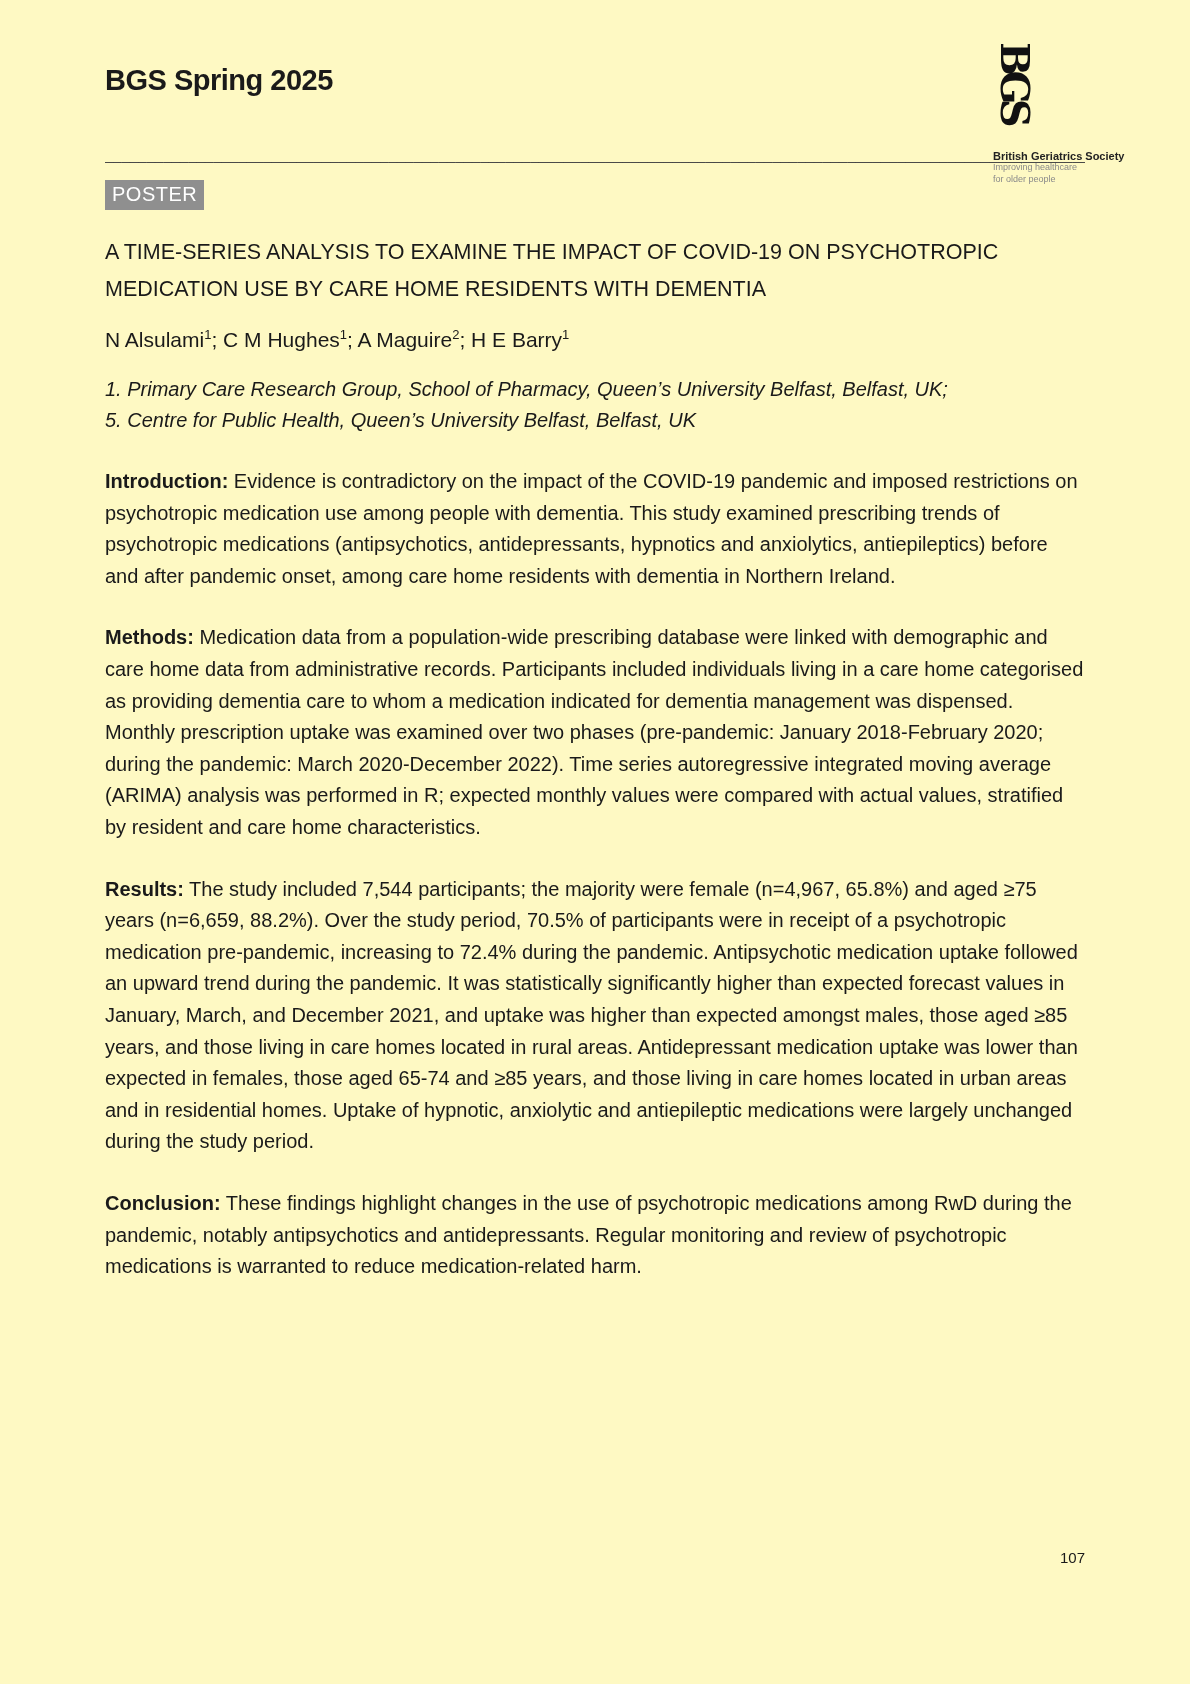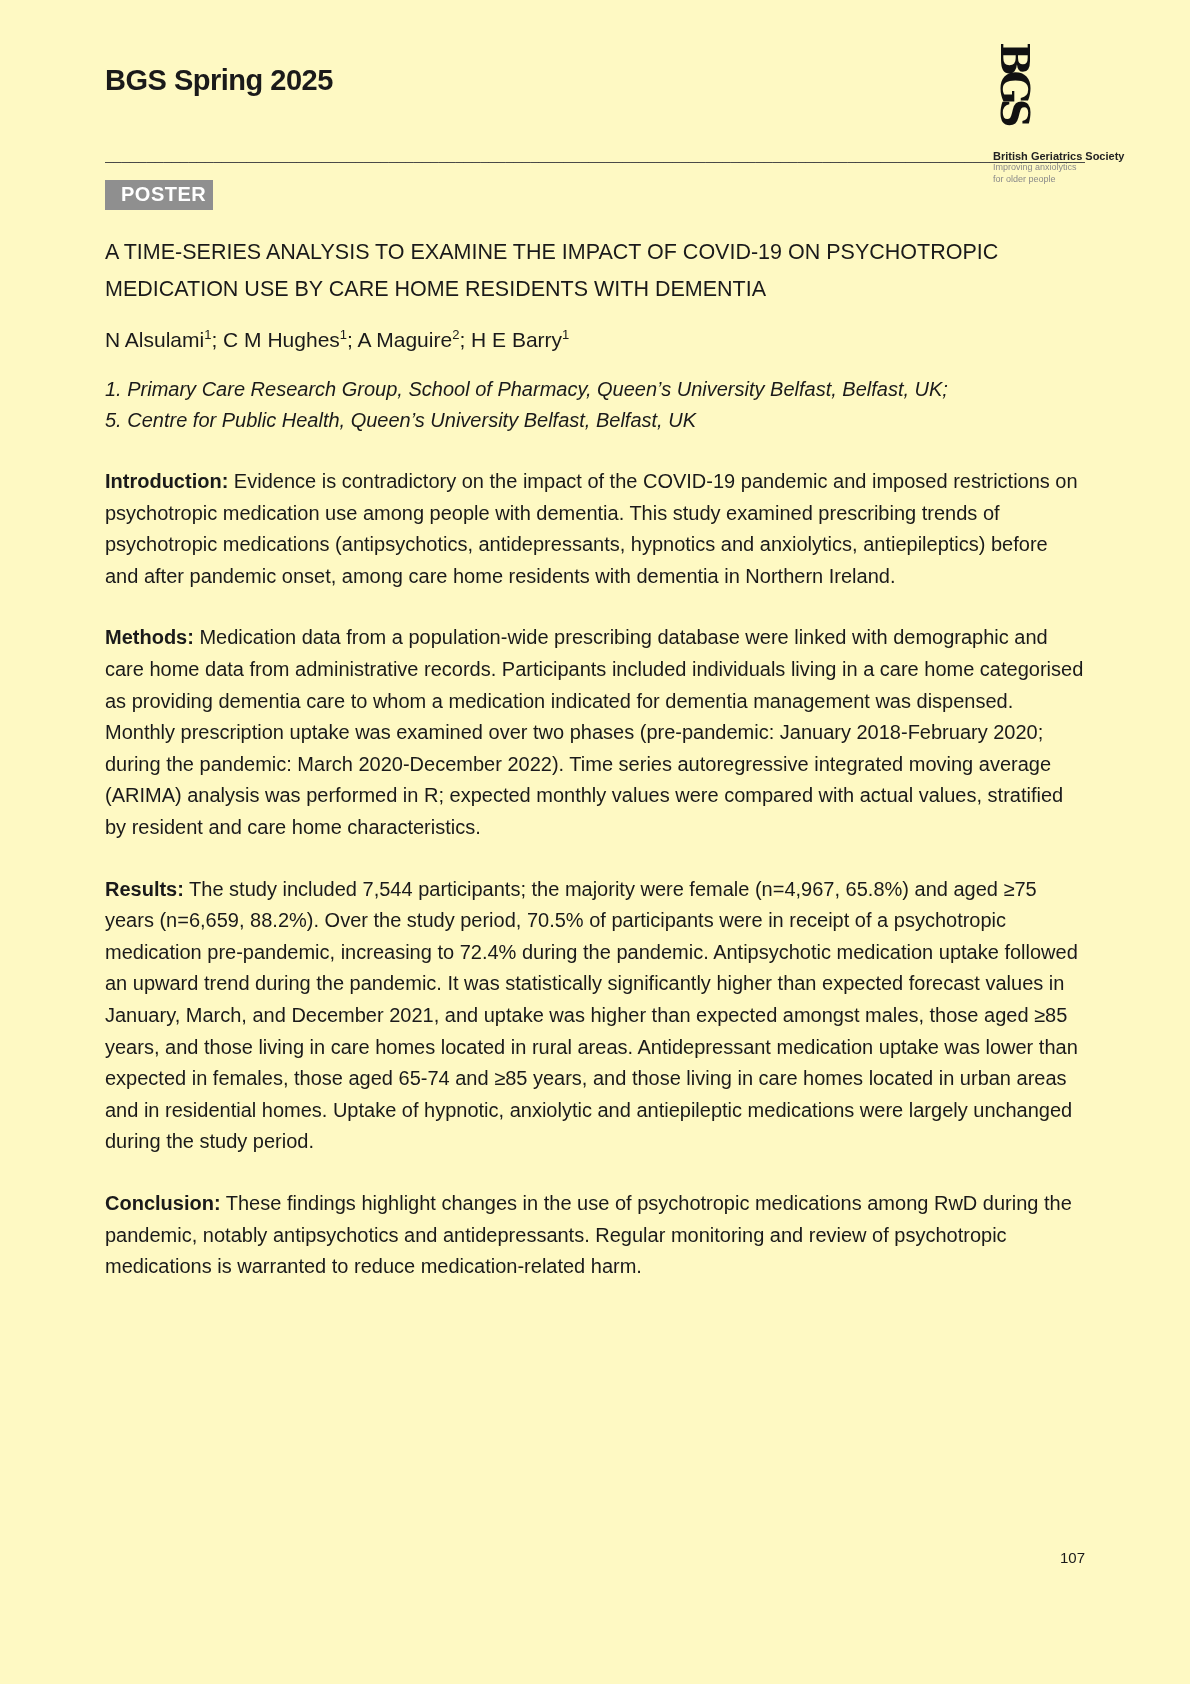--- a/index.html
+++ b/index.html
@@ -64,24 +64,24 @@
     line-height: 10px;
     color: #404040;
     white-space: nowrap;
     overflow: hidden;
   }
   .badge-row { margin: 12px 105px 0 105px; }
   .badge {
     display: inline-block;
     background: #8f8f8f;
     color: #ffffff;
-    font-weight: bold;
+    font-weight: normal;
     font-size: 20px;
     letter-spacing: 0.5px;
-    padding: 3px 7px 4px 16px;
+    padding: 3px 7px 4px 7px;
   }
   .session {
     margin: 28px 105px 0 105px;
     font-size: 21px;
     font-weight: bold;
   }
   .title {
     margin: 24px 105px 0 105px;
     font-size: 21.5px;
     font-weight: normal;
@@ -116,21 +116,21 @@
 </head>
 <body>
 
 <div class="page">
 
   <div class="header">
     <div class="header-title">BGS Spring 2025</div>
     <div class="logo">
       <div class="logo-bgs">BGS</div>
       <div class="logo-org">British Geriatrics Society</div>
-      <div class="logo-tagline">Improving anxiolytics</div>
+      <div class="logo-tagline">Improving healthcare</div>
       <div class="logo-tagline">for older people</div>
     </div>
   </div>
 
   <div class="divider">________________________________________________________________________________________________________________________</div>
 
   <div class="badge-row"><span class="badge">POSTER</span></div>
 
 
   <h1 class="title">A TIME-SERIES ANALYSIS TO EXAMINE THE IMPACT OF COVID-19 ON PSYCHOTROPIC MEDICATION USE BY CARE HOME RESIDENTS WITH DEMENTIA</h1>

